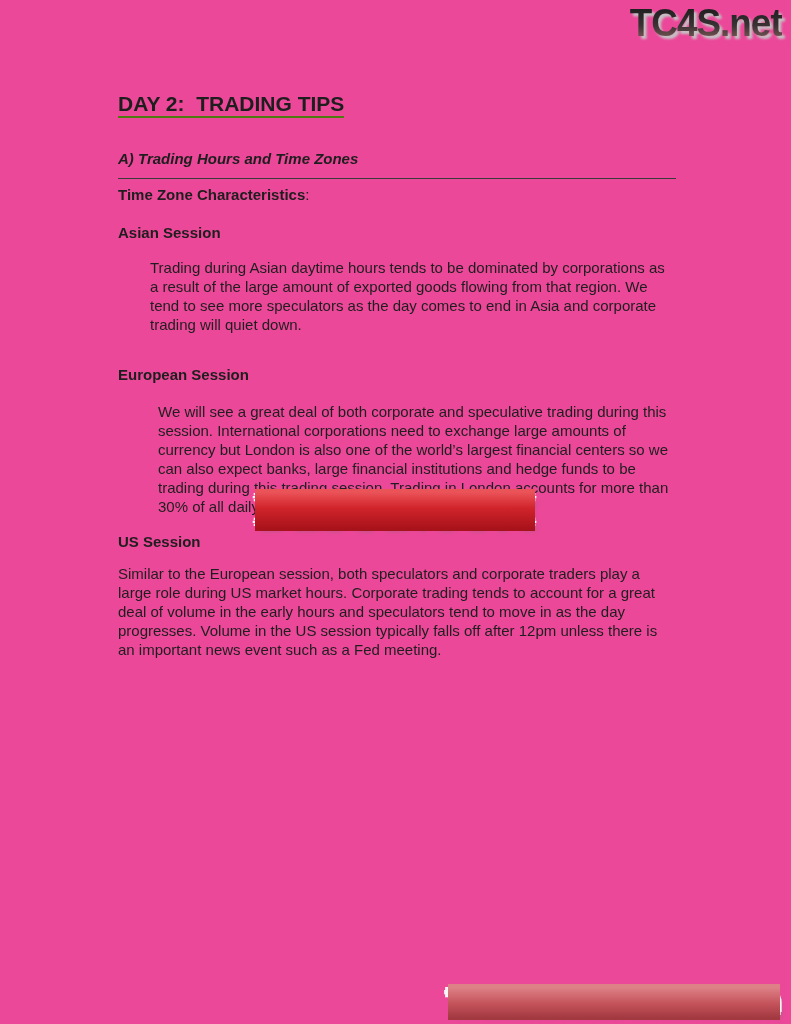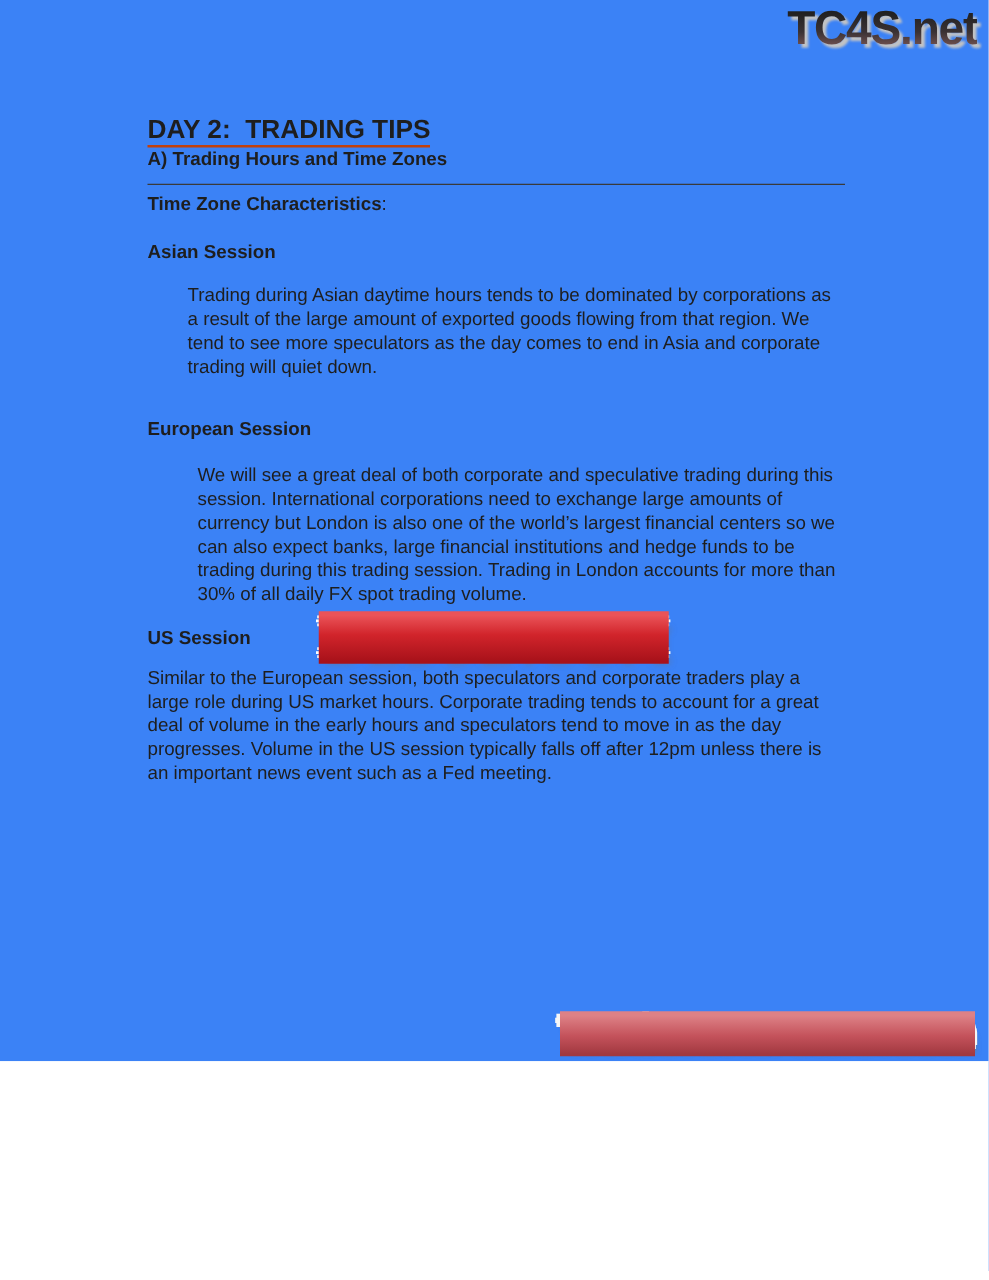--- a/index.html
+++ b/index.html
@@ -1,21 +1,21 @@
 <!DOCTYPE html>
 <html><head>
 <meta charset="utf-8">
 <style>
   * { margin: 0; padding: 0; box-sizing: border-box; }
   html, body { background: #ffffff; }
   .page {
     position: relative;
     width: 791px;
-    height: 849px;
-    background: #3b82f6;
+    height: 1024px;
+    background: #ec4899;
     overflow: hidden;
     font-family: "Liberation Sans", sans-serif;
     color: #1e1e1e;
   }
 
   
   .header-logo {
     position: absolute;
     top: 2px;
     right: 9px;
@@ -39,27 +39,29 @@
     top: 0;
     width: 558px;
   }
   .doc-title {
     margin-top: 92px;
     font-size: 21px;
     line-height: 23px;
     font-weight: bold;
     white-space: pre;
     display: table;
-    border-bottom: 2px solid #c2410c;
+    border-bottom: 2px solid #4d7c0f;
     padding-bottom: 1px;
   }
   .section-a-heading {
+    margin-top: 31px;
     font-size: 15px;
     line-height: 19px;
     font-weight: bold;
+    font-style: italic;
   }
   .rule {
     margin-top: 10px;
     border: none;
     border-top: 1px solid #3a3a3a;
     width: 100%;
   }
   .subheading {
     margin-top: 6px;
     font-size: 15px;

